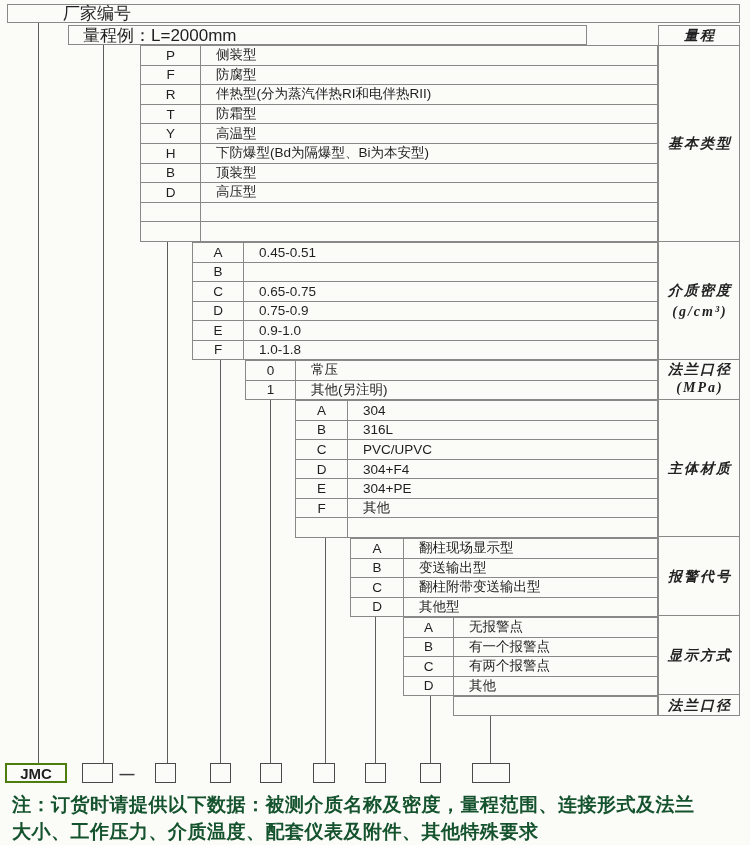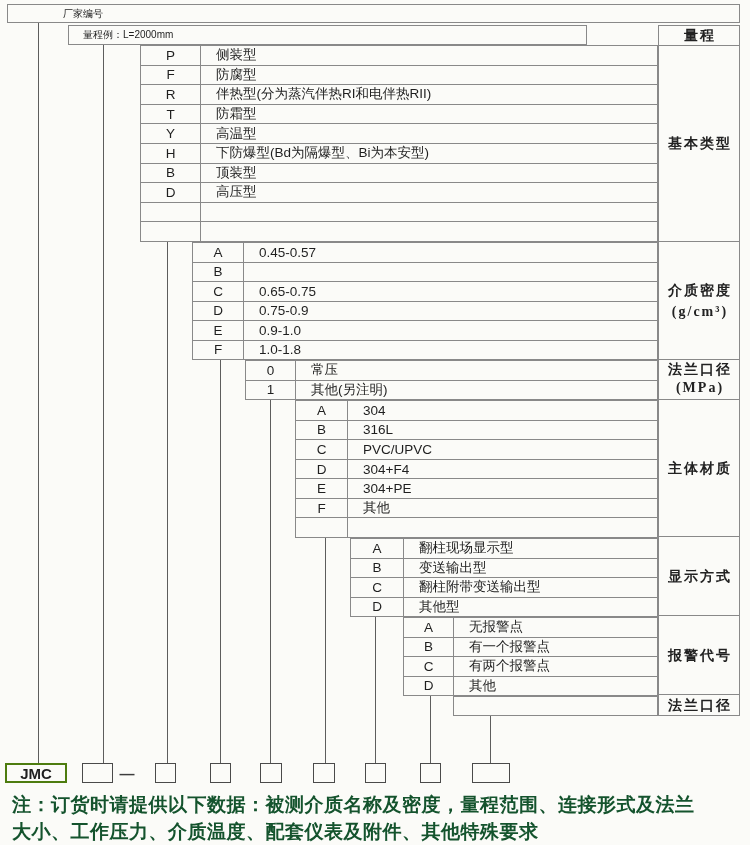--- a/index.html
+++ b/index.html
@@ -1,38 +1,38 @@
 <!DOCTYPE html>
 <html><head>
 <meta charset="utf-8">
 <style>
   html,body{margin:0;padding:0;background:#ffffff;}
   #stage{
     position:relative;width:750px;height:845px;background:#fbfbf8;
     font-family:"Liberation Sans","DejaVu Sans",sans-serif;color:#1f1f1f;overflow:hidden;
   }
-  .box{position:absolute;box-sizing:border-box;border:1px solid #898989;display:flex;align-items:center;font-size:10px;background:#fbfbf8;}
+  .box{position:absolute;box-sizing:border-box;border:1px solid #898989;display:flex;align-items:center;font-size:17px;background:#fbfbf8;}
   .table{position:absolute;box-sizing:border-box;border:1px solid #898989;display:flex;flex-direction:column;background:#fbfbf8;}
   .table .row{flex:1;display:flex;border-bottom:1px solid #898989;min-height:0;}
   .table .row:last-child{border-bottom:none;}
   .table .code{box-sizing:border-box;border-right:1px solid #898989;display:flex;align-items:center;justify-content:center;font-size:13.5px;}
   .table .desc{flex:1;display:flex;align-items:center;padding-left:15px;font-size:13.5px;white-space:nowrap;overflow:hidden;}
   .t-basic .code{width:60px;}
   .t-density .code{width:51px;}
   .t-pressure .code{width:50px;}
   .t-material .code{width:52px;}
   .t-display .code{width:53px;}
   .t-alarm .code{width:50px;}
   .t-flange .desc{padding-left:12px;margin-top:35px;}
   .label-col{
     position:absolute;left:658px;top:25px;width:82px;height:691px;box-sizing:border-box;
     border:1px solid #898989;display:flex;flex-direction:column;background:#fbfbf8;
     font-family:"Liberation Serif","DejaVu Serif",serif;font-weight:600;font-size:14px;color:#222;
   }
-  .lc-sec{box-sizing:border-box;border-bottom:1px solid #898989;display:flex;flex-direction:column;align-items:center;justify-content:center;letter-spacing:2px;text-indent:2px;line-height:21px;text-align:center;}
+  .lc-sec{box-sizing:border-box;border-bottom:1px solid #898989;display:flex;flex-direction:column;align-items:center;justify-content:center;letter-spacing:2px;text-indent:2px;line-height:21px;text-align:center;font-style:italic;}
   .lc-sec:last-child{border-bottom:none;}
   .lc-sec.tight{line-height:18px;}
   .vline{position:absolute;width:1px;background:#5d5d5d;}
   .bbox{position:absolute;top:763px;height:20px;box-sizing:border-box;border:1.5px solid #4a4a4a;background:#fbfbf8;display:flex;align-items:center;justify-content:center;}
   .bbox.jmc{border:2px solid #4d7c0f;font-weight:bold;font-size:15px;}
   .dash{position:absolute;top:763px;height:20px;display:flex;align-items:center;justify-content:center;font-weight:bold;color:#3d3d3d;font-size:15px;}
   .note{
     position:absolute;left:12px;top:792px;width:740px;
     font-size:19px;font-weight:bold;color:#14532d;line-height:26.5px;letter-spacing:0.5px;white-space:nowrap;
   }
@@ -91,21 +91,21 @@
       </div>
     <div class="row">
         <div class="code"></div>
         <div class="desc"></div>
       </div>
   </div>
 
   <div class="table t-density" style="left:192px;top:242px;width:466px;height:118px;">
     <div class="row">
         <div class="code">A</div>
-        <div class="desc">0.45-0.57</div>
+        <div class="desc">0.45-0.51</div>
       </div>
     <div class="row">
         <div class="code">B</div>
       </div>
     <div class="row">
         <div class="code">C</div>
         <div class="desc">0.65-0.75</div>
       </div>
     <div class="row">
         <div class="code">D</div>
@@ -219,24 +219,24 @@
         <span>(g/cm³)</span>
       </div>
     <div class="lc-sec tight" style="height:40px;">
         <span>法兰口径</span>
         <span>(MPa)</span>
       </div>
     <div class="lc-sec" style="height:138px;">
         <span>主体材质</span>
       </div>
     <div class="lc-sec" style="height:79px;">
+        <span>报警代号</span>
+      </div>
+    <div class="lc-sec" style="height:79px;">
         <span>显示方式</span>
-      </div>
-    <div class="lc-sec" style="height:79px;">
-        <span>报警代号</span>
       </div>
     <div class="lc-sec" style="height:20px;">
         <span>法兰口径</span>
       </div>
   </div>
 
   <div class="vline" style="left:38px;top:23px;height:740px;"></div>
   <div class="vline" style="left:103px;top:45px;height:718px;"></div>
   <div class="vline" style="left:167px;top:242px;height:521px;"></div>
   <div class="vline" style="left:220px;top:360px;height:403px;"></div>

